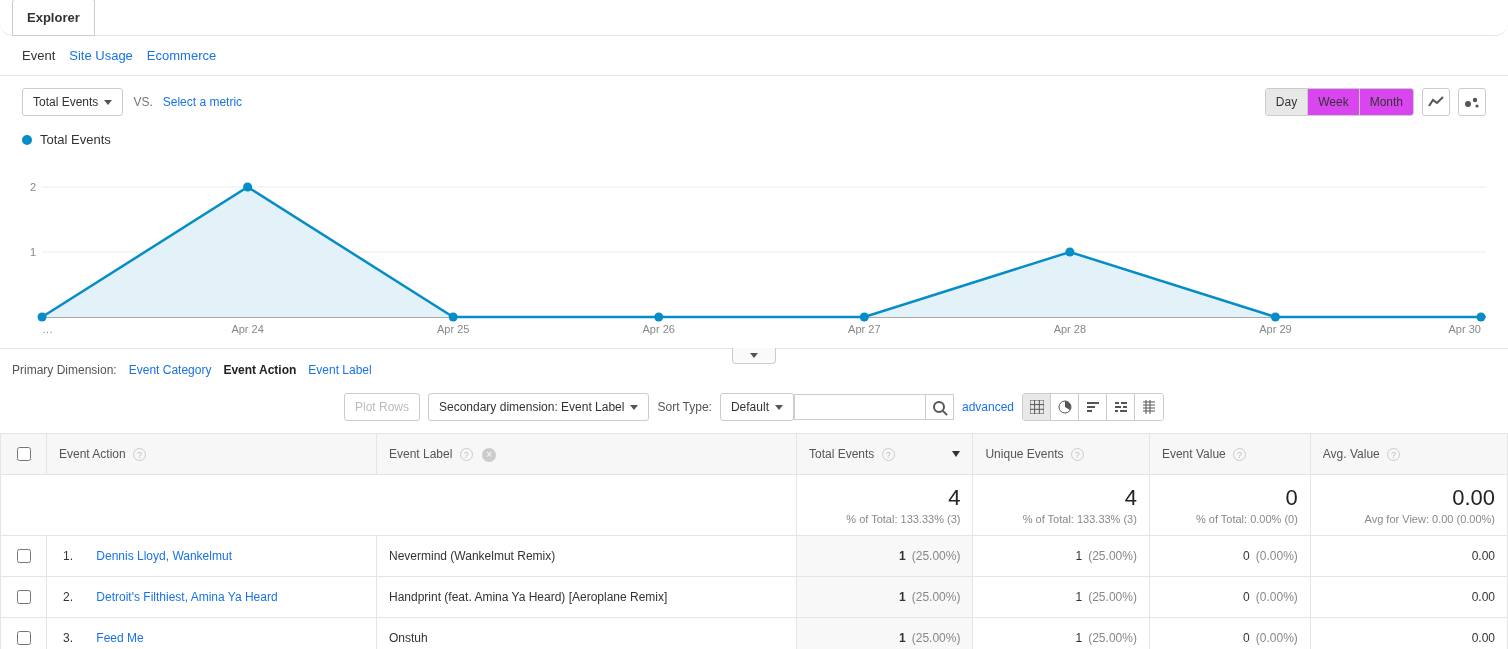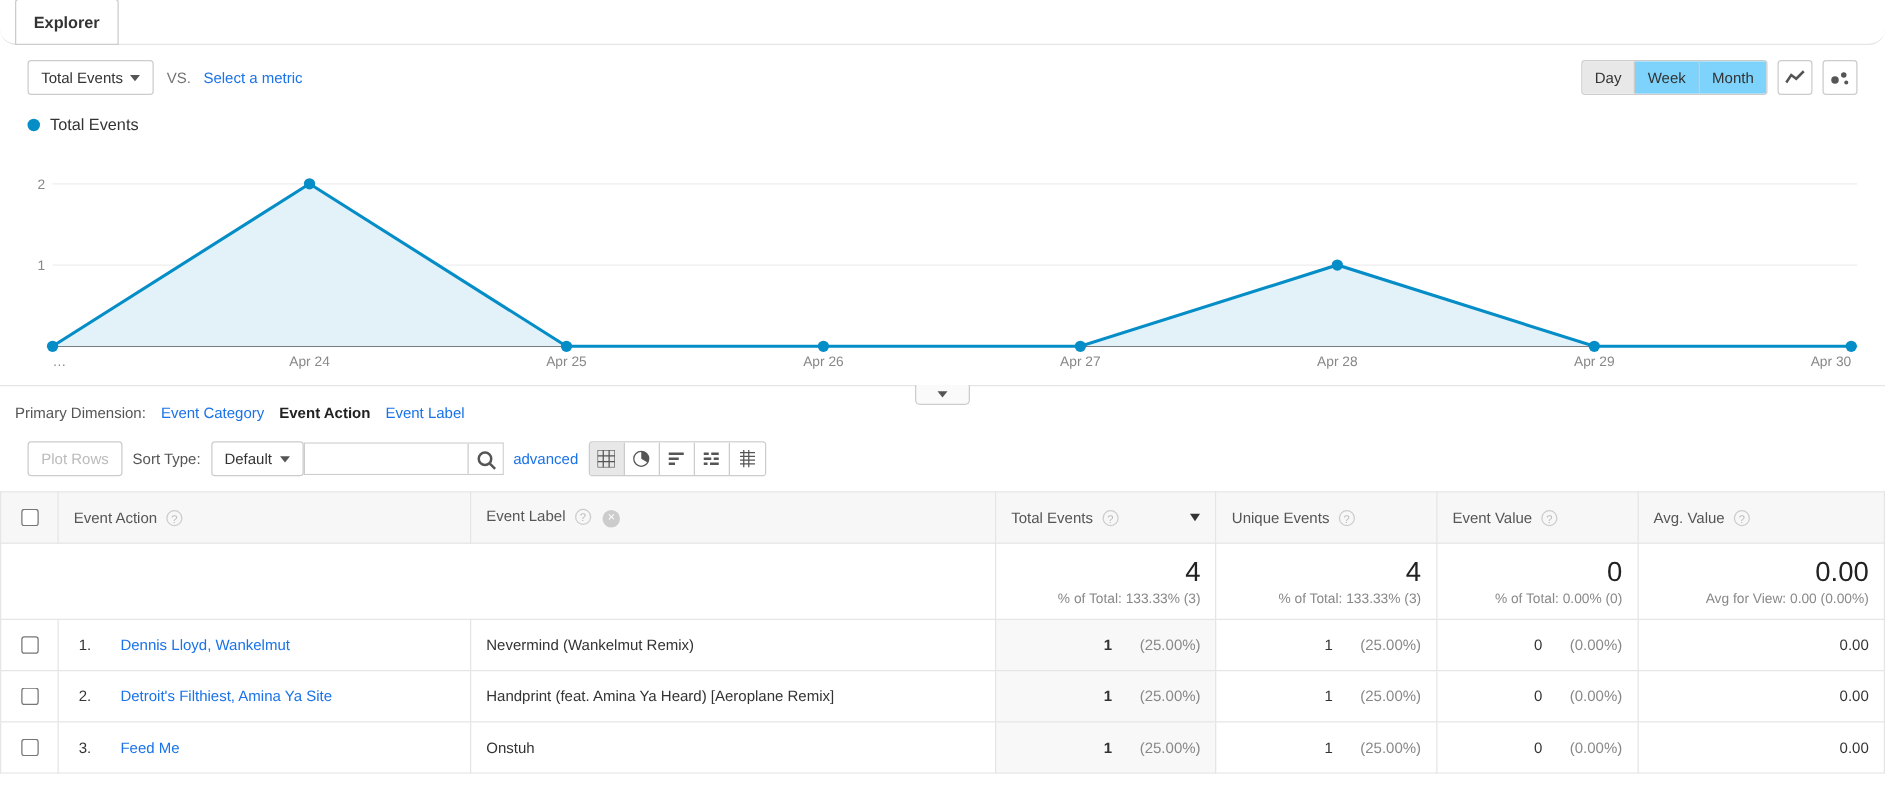--- a/index.html
+++ b/index.html
@@ -51,21 +51,21 @@
     padding: 6px 10px;
     display: flex;
     align-items: center;
     gap: 6px;
     font-size: 12px;
     background: #fff;
   }
   .vs { color: #757575; font-size: 12px; }
   .link-blue { color: #1a73e8; cursor: pointer; font-size: 12px; }
   .period-group { display: flex; border: 1px solid #ccc; border-radius: 3px; overflow: hidden; }
-  .period-btn { padding: 6px 10px; border-right: 1px solid #ccc; font-size: 12px; background: #7dd3fc; cursor: pointer; }
+  .period-btn { padding: 6px 10px; border-right: 1px solid #ccc; font-size: 12px; background: #d946ef; cursor: pointer; }
   .period-btn:last-child { border-right: none; }
   .period-btn.active { background: #e8e8e8; }
   .icon-btn { width: 28px; height: 28px; border: 1px solid #ccc; border-radius: 3px; display: flex; align-items: center; justify-content: center; background: #fff; }
   .tri-down { width: 0; height: 0; border-left: 4px solid transparent; border-right: 4px solid transparent; border-top: 5px solid #555; display: inline-block; }
   
   
   .chart-wrap { padding: 0 22px; }
   .chart-legend { display: flex; align-items: center; gap: 8px; padding: 4px 0 10px; }
   .legend-dot { width: 10px; height: 10px; border-radius: 50%; background: #058dc7; }
   .chart-svg { width: 100%; height: 180px; }
@@ -83,21 +83,21 @@
   
   
   .dim-row { padding: 14px 12px 10px; display: flex; align-items: flex-start; gap: 12px; font-size: 12px; }
   .dim-row .label { color: #555; }
   .dim-link { color: #1a73e8; cursor: pointer; }
   .dim-active { color: #222; font-weight: bold; }
   
   
   .filter-row {
     padding: 6px 22px 12px;
-    display: flex; align-items: center; justify-content: flex-start;
+    display: flex; align-items: center; justify-content: center;
   }
   .filter-left { display: flex; align-items: center; gap: 8px; }
   .btn { border: 1px solid #ccc; border-radius: 3px; padding: 6px 10px; font-size: 12px; background: #fff; }
   .btn.disabled { color: #bbb; }
   .dropdown { display: flex; align-items: center; gap: 6px; }
   .filter-right { display: flex; align-items: center; gap: 8px; }
   .search-box { border: 1px solid #ccc; display: flex; }
   .search-input { border: none; outline: none; padding: 5px 8px; width: 130px; font-size: 12px; }
   .search-btn { border-left: 1px solid #ccc; width: 28px; display: flex; align-items: center; justify-content: center; background: #fff; }
   .mag { width: 12px; height: 12px; border: 2px solid #555; border-radius: 50%; position: relative; }
@@ -116,35 +116,40 @@
   .tbl .idx-cell { width: 36px; text-align: right; padding-right: 10px; }
   .help { display: inline-block; width: 13px; height: 13px; border: 1px solid #ccc; border-radius: 50%; font-size: 9px; line-height: 12px; text-align: center; color: #bbb; margin-left: 4px; }
   .down-arrow { width: 0; height: 0; border-left: 4px solid transparent; border-right: 4px solid transparent; border-top: 6px solid #333; display: inline-block; }
   .close-x { display: inline-block; width: 14px; height: 14px; border-radius: 50%; background: #ccc; color: #fff; font-size: 10px; line-height: 14px; text-align: center; margin-left: 6px; }
   .summary td { background: #fff; }
   .summary .big { font-size: 22px; font-weight: 400; color: #222; text-align: right; }
   .summary .sub { font-size: 11px; color: #888; text-align: right; margin-top: 2px; }
   .data-row td { vertical-align: middle; }
   .data-row .link { color: #1a73e8; }
   .num-cell { text-align: right; }
-  .num-cell .pct { color: #888; margin-left: 22px; }
+  .num-cell .pct { color: #888; margin-left: 6px; }
   .num-cell.hi { background: #f8f8f8; }
   .th-flex { display: flex; align-items: center; justify-content: space-between; }
   
   input[type=checkbox] { width: 14px; height: 14px; }
 </style>
 </head>
 <body>
 
 <div class="container">
 
   <div class="tabs">
     <div class="tab">Explorer</div>
   </div>
 
+  <div class="subtabs">
+    <span class="subtab active">Event</span>
+    <span class="subtab">Site Usage</span>
+    <span class="subtab">Ecommerce</span>
+  </div>
 
   <div class="controls-row">
     <div class="controls-left">
       <div class="metric-select">
         <span>Total Events</span>
         <span class="tri-down"></span>
       </div>
       <span class="vs">VS.</span>
       <span class="link-blue">Select a metric</span>
     </div>
@@ -218,20 +223,24 @@
   <div class="dim-row">
     <span class="label">Primary Dimension:</span>
     <span class="dim-link">Event Category</span>
     <span class="dim-active">Event Action</span>
     <span class="dim-link">Event Label</span>
   </div>
 
   <div class="filter-row">
     <div class="filter-left">
       <div class="btn disabled">Plot Rows</div>
+      <div class="btn dropdown">
+        <span>Secondary dimension: Event Label</span>
+        <span class="tri-down"></span>
+      </div>
       <span style="font-size:12px;color:#555;">Sort Type:</span>
       <div class="btn dropdown">
         <span>Default</span>
         <span class="tri-down"></span>
       </div>
     </div>
     <div class="filter-right">
       <div class="search-box">
         <input class="search-input" type="text" style="">
         <div class="search-btn">
@@ -354,21 +363,21 @@
     <td>Nevermind (Wankelmut Remix)</td>
     <td class="num-cell hi"><b>1</b><span class="pct">(25.00%)</span></td>
     <td class="num-cell"><span>1</span><span class="pct">(25.00%)</span></td>
     <td class="num-cell"><span>0</span><span class="pct">(0.00%)</span></td>
     <td class="num-cell"><span>0.00</span></td>
   </tr>
       <tr class="data-row" data-row="1">
     <td class="checkbox-cell"><input type="checkbox" style=""></td>
     <td>
       <span class="idx-cell" style="display:inline-block;width:24px;text-align:right;margin-right:10px;">2.</span>
-      <span class="link">Detroit's Filthiest, Amina Ya Site</span>
+      <span class="link">Detroit's Filthiest, Amina Ya Heard</span>
     </td>
     <td>Handprint (feat. Amina Ya Heard) [Aeroplane Remix]</td>
     <td class="num-cell hi"><b>1</b><span class="pct">(25.00%)</span></td>
     <td class="num-cell"><span>1</span><span class="pct">(25.00%)</span></td>
     <td class="num-cell"><span>0</span><span class="pct">(0.00%)</span></td>
     <td class="num-cell"><span>0.00</span></td>
   </tr>
       <tr class="data-row" data-row="2">
     <td class="checkbox-cell"><input type="checkbox" style=""></td>
     <td>

